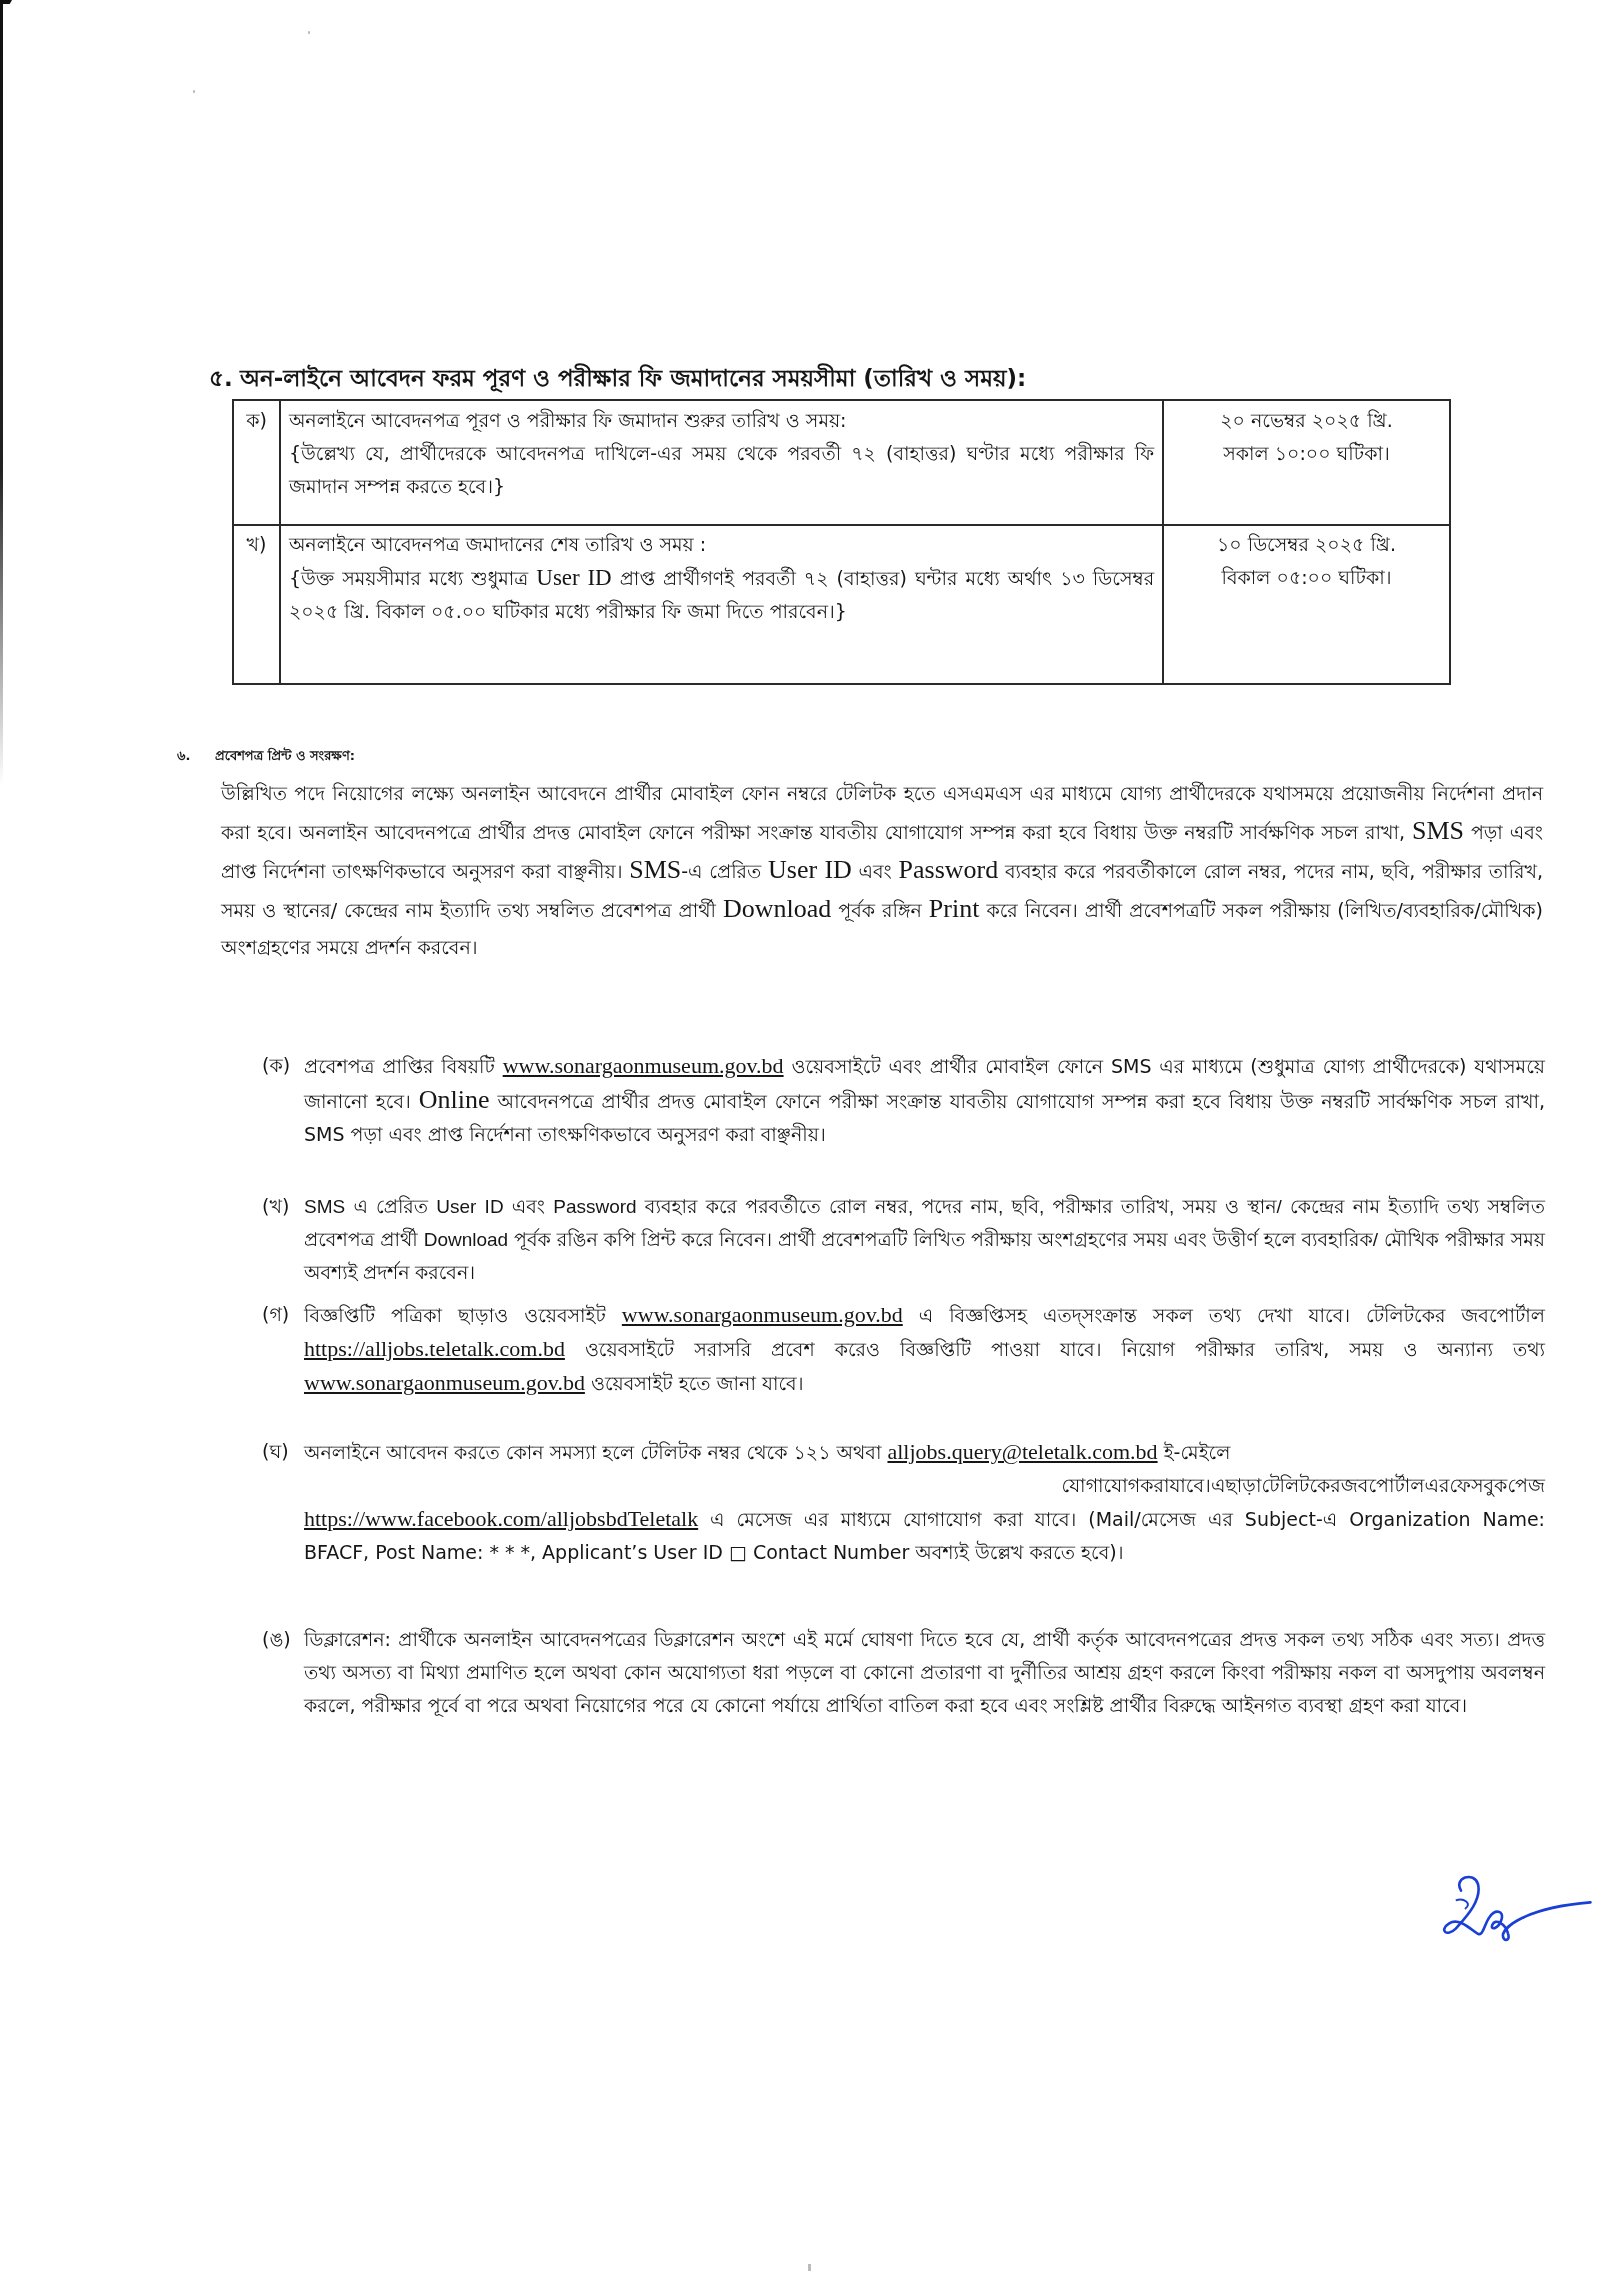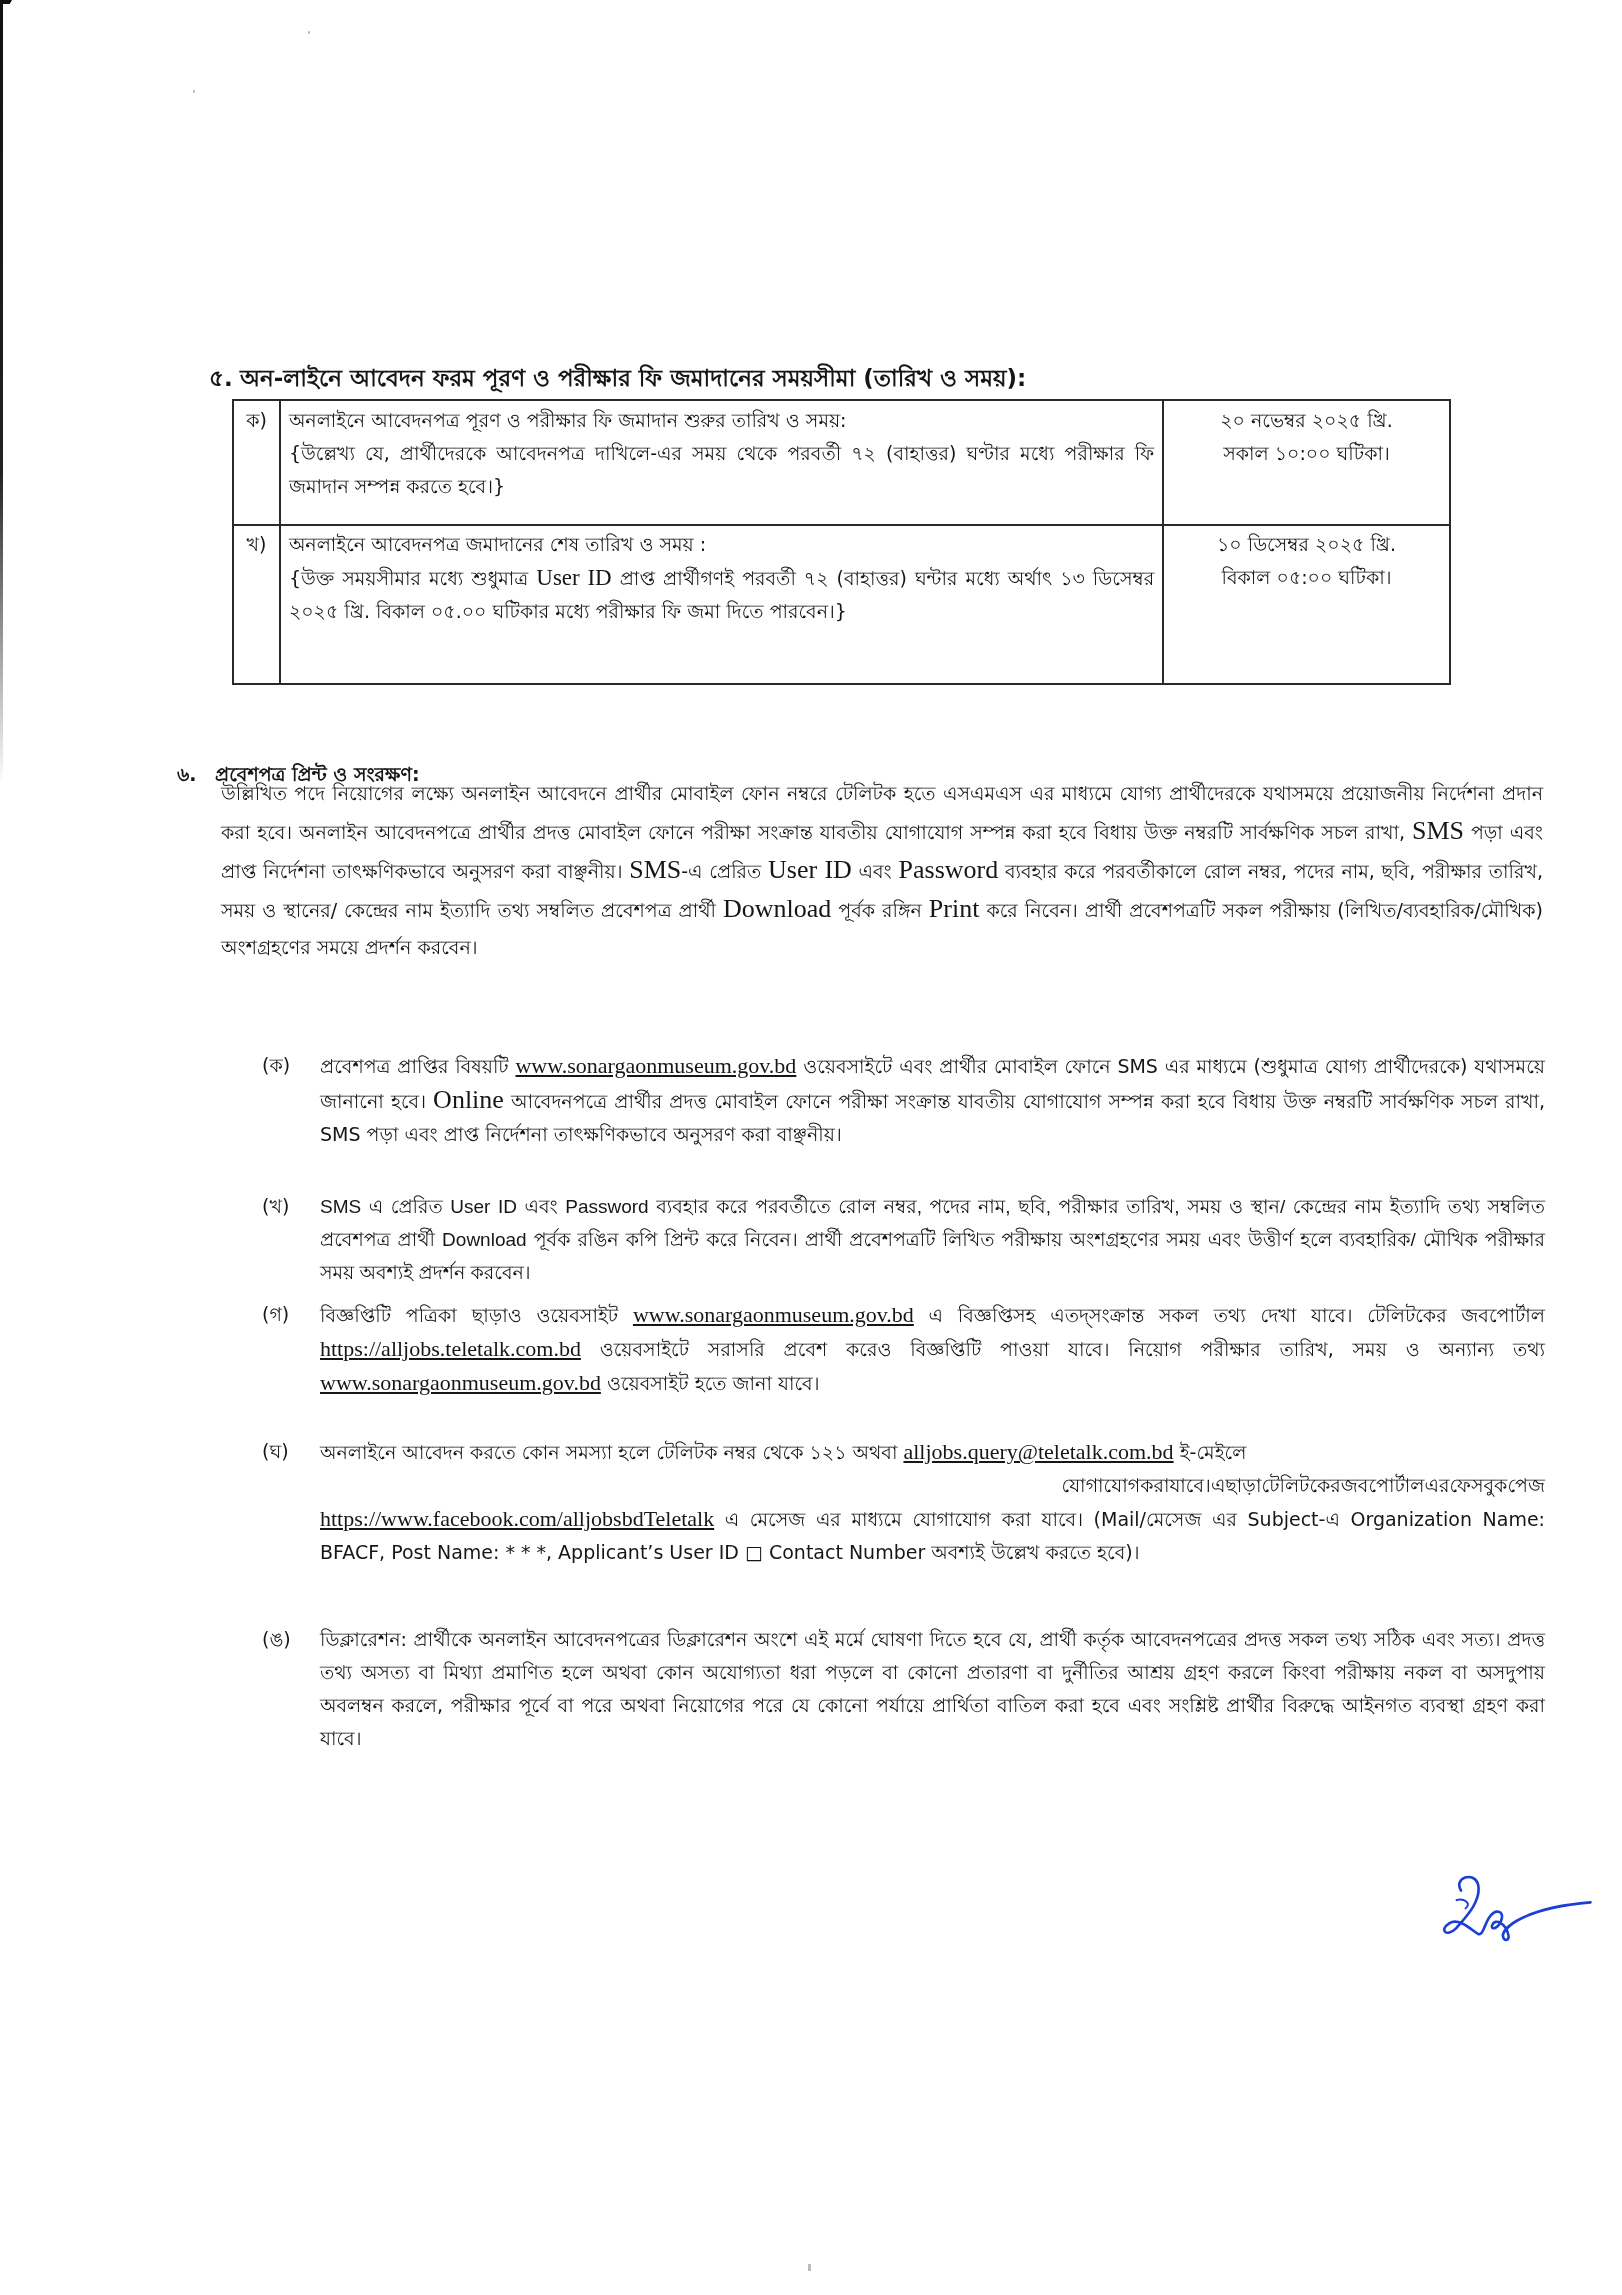--- a/index.html
+++ b/index.html
@@ -36,33 +36,33 @@
   .deadline-table col.c2 { width: 883px; }
   .deadline-table col.c3 { width: 287px; }
   .deadline-table td.label-cell { text-align: center; padding-left: 2.6px; padding-right: 2.6px; }
   .deadline-table td.date-cell { text-align: center; margin-left: 19px; }
   .deadline-table tr.r1 td { height: 115px; }
   .deadline-table tr.r2 td { height: 149px; }
   .en { font-family: "Liberation Serif", serif; font-size: 23px; }
   .en-sans { font-family: "Liberation Sans", sans-serif; }
 
   .sec6-heading {
-    position: absolute; left: 177px; top: 741px; font-size: 19px; font-weight: bold; line-height: 30px; margin-top: 18px;
+    position: absolute; left: 177px; top: 741px; font-size: 13px; font-weight: bold; line-height: 30px;
   }
   .sec6-heading .num { display: inline-block; width: 38px; }
   .sec6-body {
     position: absolute; left: 221px; top: 775px; width: 1322px;
     font-size: 19px; line-height: 37px; text-align: justify;
   }
   .sec6-body .big { font-family: "Liberation Serif", serif; font-size: 26px; margin-top: 32px; }
 
   .sub-list { position: absolute; left: 262px; width: 1283px; }
   .sub-item { position: absolute; left: 0; width: 1283px; font-size: 19px; line-height: 33px; text-align: justify; }
   .sub-item .marker { position: absolute; left: 0; top: 0; }
-  .sub-item .text { margin-left: 58px; display: block; }
+  .sub-item .text { margin-left: 42px; display: block; }
   .link { text-decoration: underline; font-family: "Liberation Serif", serif; font-size: 22px; color: #161616; }
   .sub-item .big { font-family: "Liberation Serif", serif; font-size: 26px; }
   .justify-line { display: flex; justify-content: flex-end; }
 
   .signature { position: absolute; left: 1427px; top: 1871px; width: 170px; height: 72px; }
   .footer-mark { position: absolute; left: 808px; top: 2264px; width: 2.6px; height: 6.5px; background: #bbb; }
 </style>
 </head>
 <body>
 

